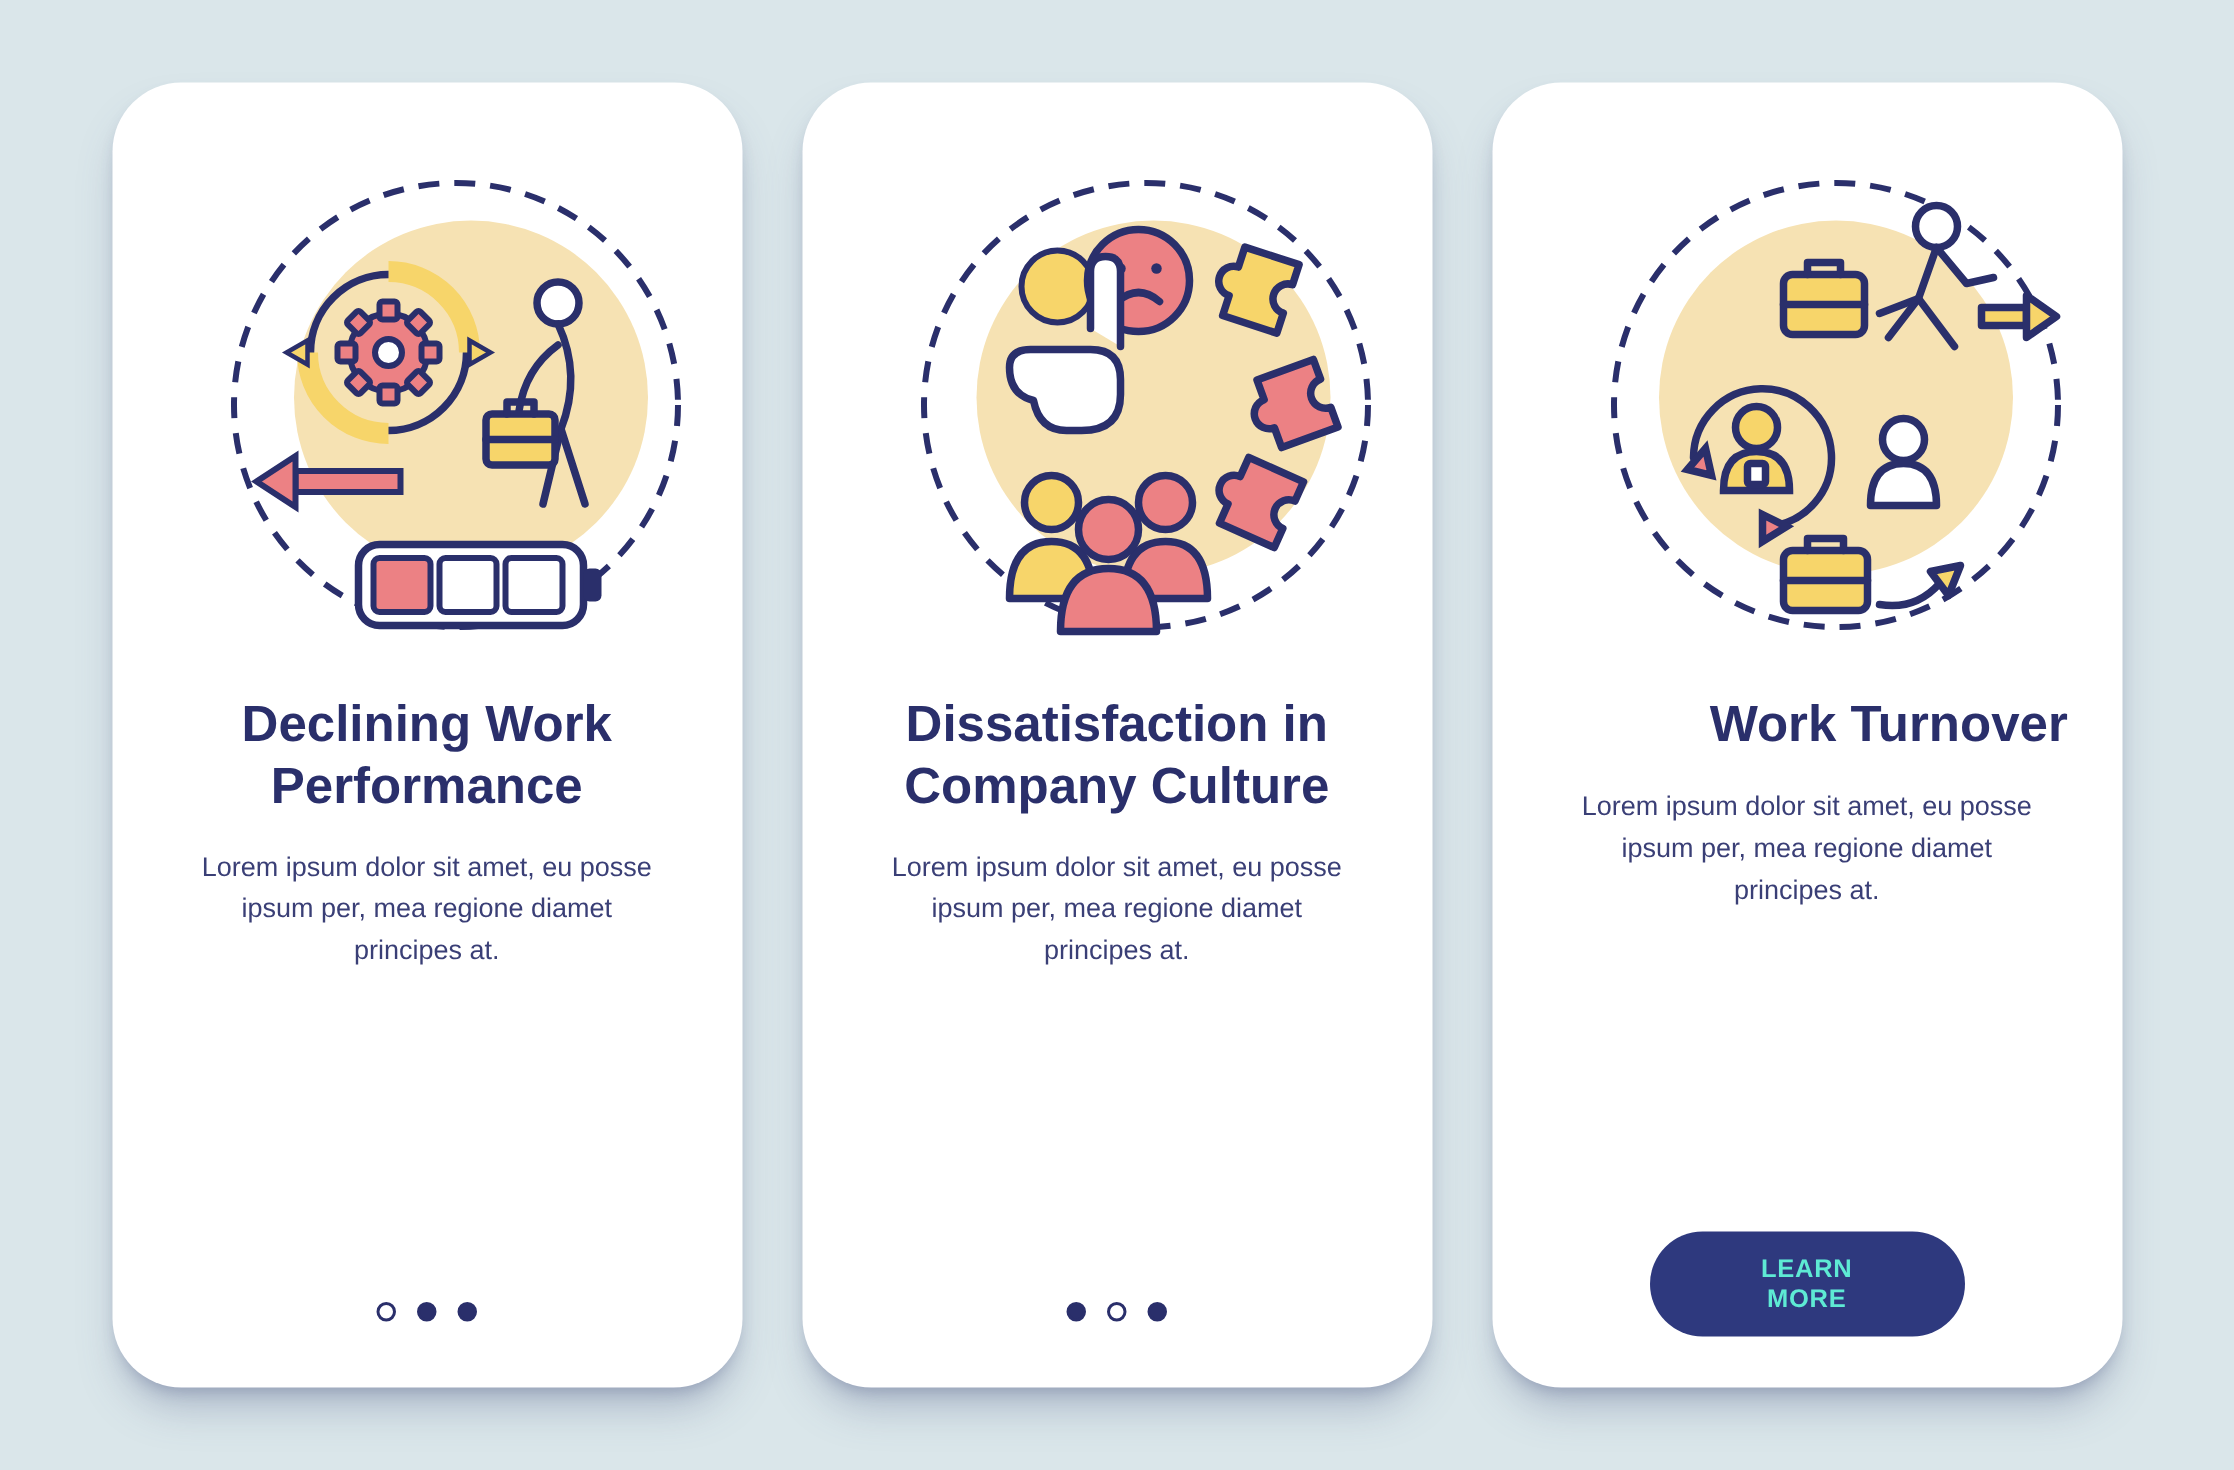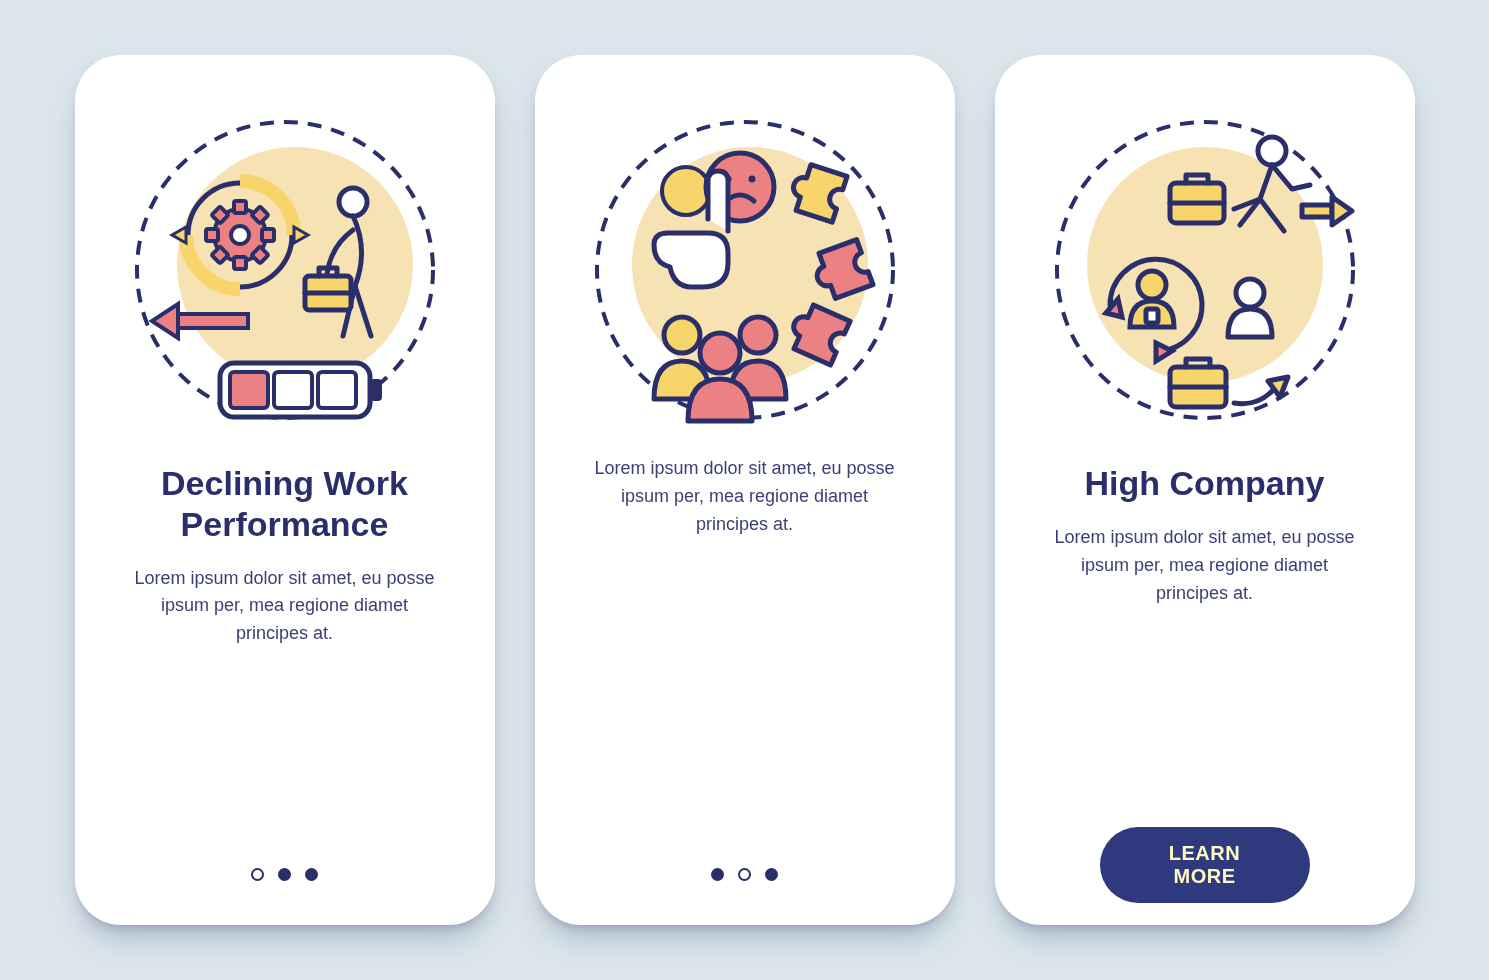--- a/index.html
+++ b/index.html
@@ -28,21 +28,21 @@
     padding:40px 60px;
   }
   .card{
     width:420px;
     height:870px;
     background:var(--card);
     border-radius:46px;
     box-shadow:0 18px 28px -6px var(--shadow),0 6px 10px -4px var(--shadow);
     display:flex;
     flex-direction:column;
-    align-items:center;
+    align-items:flex-end;
     padding:46px 36px 36px 36px;
     box-sizing:border-box;
     position:relative;
   }
   .illus{
     width:310px;
     height:310px;
     margin-top:14px;
     margin-bottom:30px;
     flex:0 0 auto;
@@ -75,26 +75,26 @@
   }
   .dot{
     width:13px;height:13px;border-radius:50%;
     border:2.2px solid var(--stroke);
     box-sizing:border-box;
     background:transparent;
   }
   .dot.fill{background:var(--stroke);}
   .cta{
     position:absolute;
-    bottom:22px;left:50%;transform:translateX(-50%);
+    bottom:34px;left:50%;transform:translateX(-50%);
     background:var(--accent);
-    color:#fef9c3;
+    color:#5eead4;
     font-weight:700;
     letter-spacing:.5px;
-    font-size:20px;
+    font-size:17px;
     padding:15px 58px;
     border-radius:999px;
     border:none;
     cursor:pointer;
   }
 </style>
 </head>
 <body>
 
 <div class="card">
@@ -198,20 +198,21 @@
             <circle cx="0" cy="20" r="18"></circle>
             <path d="M-28 84 q0 -38 28 -38 q28 0 28 38 z"></path>
           </g>
         <g fill="#ec8184" transform="translate(38,18)">
             <circle cx="0" cy="20" r="20"></circle>
             <path d="M-32 88 q0 -42 32 -42 q32 0 32 42 z"></path>
           </g>
       </g>
     </svg>
   </div>
+  <h2 class="title">Dissatisfaction in Company Culture</h2>
   <p class="body">Lorem ipsum dolor sit amet, eu posse ipsum per, mea regione diamet principes at.</p>
   <div class="dots">
     <span class="dot fill"></span>
     <span class="dot"></span>
     <span class="dot fill"></span>
   </div>
 </div>
 
 <div class="card">
   <div class="illus">
@@ -252,16 +253,16 @@
 
       <g transform="translate(120,238)" stroke="#2a2f6b" stroke-width="5" stroke-linejoin="round" stroke-linecap="round">
         <rect x="0" y="14" width="56" height="40" rx="6" fill="#f7d56a"></rect>
         <path d="M16 14 v-8 h24 v8" fill="none"></path>
         <line x1="0" y1="34" x2="56" y2="34"></line>
         <path d="M64 50 q24 4 40 -14" fill="none"></path>
         <polygon points="98,28 118,24 110,44" fill="#f7d56a"></polygon>
       </g>
     </svg>
   </div>
-  <h2 class="title">High Company</h2>
+  <h2 class="title">Work Turnover</h2>
   <p class="body">Lorem ipsum dolor sit amet, eu posse ipsum per, mea regione diamet principes at.</p>
   <button class="cta">LEARN MORE</button>
 </div>
 
 </body></html>

